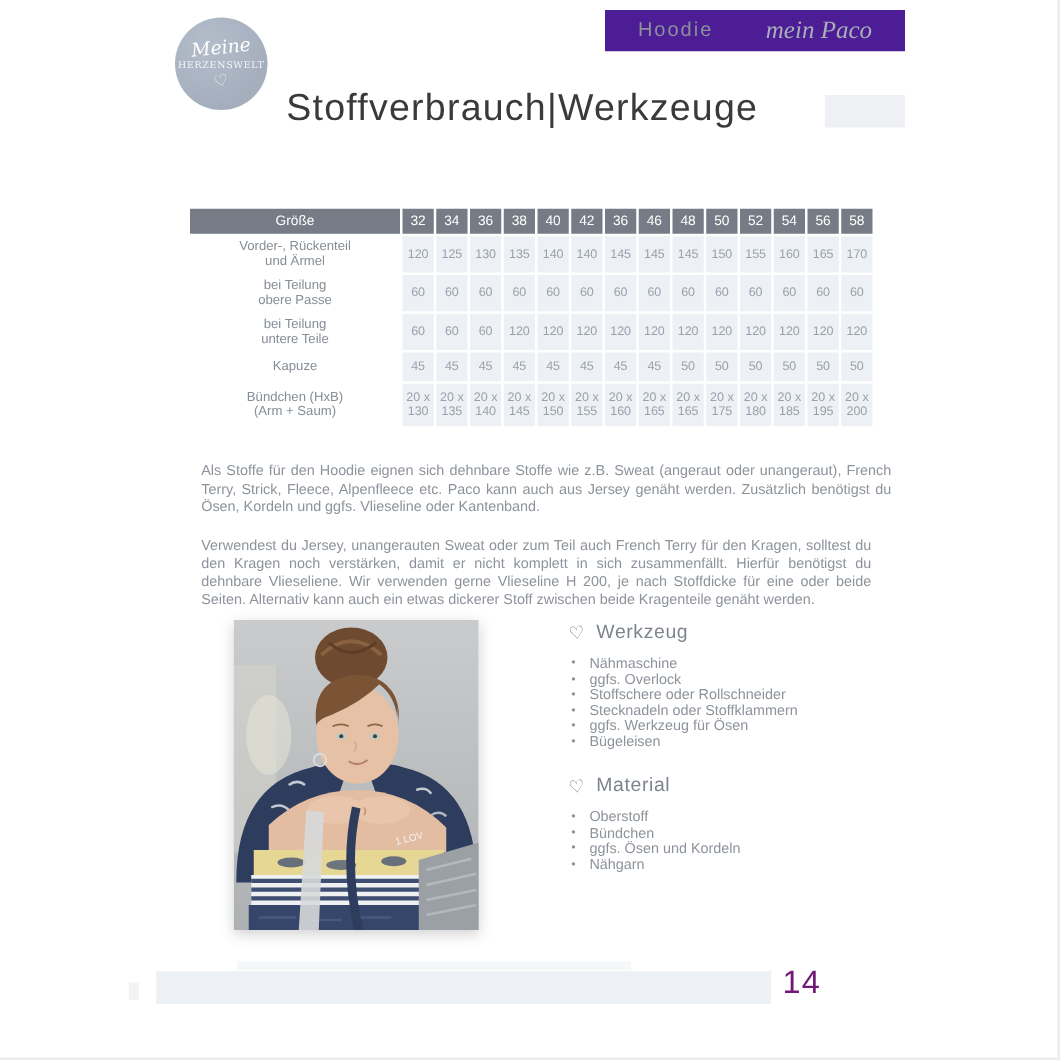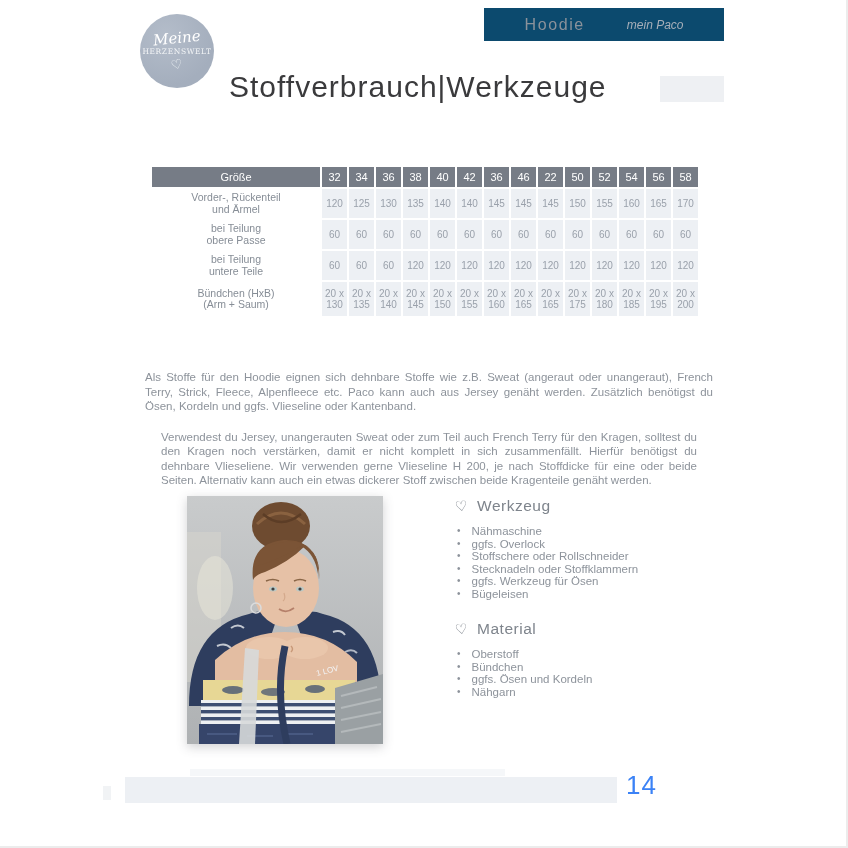--- a/index.html
+++ b/index.html
@@ -15,44 +15,44 @@
   .logo{position:absolute;left:140px;top:14px;width:74px;height:74px;border-radius:50%;
     background:radial-gradient(circle at 35% 30%, #b4bdca, #a4aebd 70%);
     display:flex;flex-direction:column;align-items:center;justify-content:center;}
   .logo-meine{font-family:"DejaVu Serif", serif;font-style:italic;color:#ffffff;
     font-size:15px;transform:rotate(-6deg);line-height:14px;}
   .logo-welt{font-family:"DejaVu Serif", serif;color:#f3f5f7;font-size:7.5px;
     letter-spacing:0.6px;margin-top:2px;text-align:center;}
   .logo-heart{color:#e9edf1;font-size:13px;transform:rotate(-14deg);line-height:12px;margin-top:3px;}
 
   
-  .header-band{position:absolute;left:484px;top:8px;width:240px;height:33px;background:#0c4a6e;
+  .header-band{position:absolute;left:484px;top:8px;width:240px;height:33px;background:#4c1d95;
     display:flex;align-items:center;justify-content:center;gap:42px;}
   .header-product{color:#8b929b;font-size:16px;letter-spacing:1.6px;}
-  .header-brand{font-family:Liberation Sans, sans-serif;font-style:italic;color:#a7afb9;font-size:12px;}
+  .header-brand{font-family:Liberation Serif, serif;font-style:italic;color:#a7afb9;font-size:20px;}
 
   
   .page-title{position:absolute;left:229px;top:70px;font-size:30px;color:#3a3a3c;
     letter-spacing:1px;font-weight:500;white-space:nowrap;}
   .title-deco{position:absolute;left:660px;top:76px;width:64px;height:26px;background:#eef0f3;}
 
   
   .size-table{position:absolute;left:150px;top:165px;width:550px;table-layout:fixed;
     border-collapse:separate;border-spacing:2px;}
   .size-table th{background:#767c86;color:#ffffff;font-size:11px;font-weight:normal;
     height:18px;padding:1px 0;text-align:center;}
   .size-table td.label{background:#ffffff;color:#868d96;font-size:10.5px;text-align:center;
     line-height:11.5px;white-space:pre-line;padding:3px 2px;}
   .size-table td.val{background:#edf0f4;color:#9aa1ab;font-size:10px;text-align:center;
     line-height:11px;white-space:pre-line;padding:6px 0;}
 
   
   .intro{position:absolute;left:145px;top:370px;width:568px;text-align:justify;
     font-size:11.5px;line-height:14.5px;color:#8d939b;}
-  .intro p{margin:0 0 7px 0;}
+  .intro p{margin:0 0 7px 16px;}
   .intro p:last-child{margin:16px;}
 
   
   .photo{position:absolute;left:187px;top:496px;width:196px;height:248px;
     box-shadow:0 3px 10px rgba(70,70,80,0.25);}
   .photo svg{display:block;}
 
   
   .section{position:absolute;left:455px;}
   .section-tools{top:497px;}
@@ -61,21 +61,21 @@
     font-size:15.5px;letter-spacing:0.5px;}
   .heart-icon{font-size:14px;color:#7e848c;transform:rotate(-8deg);}
   .section ul{list-style:none;margin:10px 0 0 2px;padding:0;}
   .section li{display:flex;gap:11px;font-size:11.5px;line-height:12.6px;color:#8d939b;}
   .section .bullet{font-size:10px;line-height:12.6px;color:#8d939b;}
 
   
   .footer-bar-faint{position:absolute;left:190px;top:769px;width:315px;height:7px;background:#f5f7f9;}
   .footer-bar-main{position:absolute;left:125px;top:777px;width:492px;height:26px;background:#edf0f4;}
   .footer-mark{position:absolute;left:103px;top:786px;width:8px;height:14px;background:#f1f3f5;}
-  .page-number{position:absolute;left:626px;top:770px;font-size:26px;color:#3b82f6;letter-spacing:1px;text-align:center;}
+  .page-number{position:absolute;left:626px;top:770px;font-size:26px;color:#701a75;letter-spacing:1px;text-align:center;}
 </style>
 </head>
 <body>
 
 <div class="edge-right"></div>
 <div class="edge-bottom"></div>
 
 <div class="logo">
   <span class="logo-meine">Meine</span>
   <span class="logo-welt">HERZENSWELT</span>
@@ -95,21 +95,21 @@
     <tr>
         <th style="width: 168px;">Größe</th>
         <th>32</th>
         <th>34</th>
         <th>36</th>
         <th>38</th>
         <th>40</th>
         <th>42</th>
         <th>36</th>
         <th>46</th>
-        <th>22</th>
+        <th>48</th>
         <th>50</th>
         <th>52</th>
         <th>54</th>
         <th>56</th>
         <th>58</th>
       </tr>
   </thead>
   <tbody>
       <tr>
         <td class="label">Vorder-, Rückenteil
@@ -159,20 +159,37 @@
         <td class="val">120</td>
         <td class="val">120</td>
         <td class="val">120</td>
         <td class="val">120</td>
         <td class="val">120</td>
         <td class="val">120</td>
         <td class="val">120</td>
         <td class="val">120</td>
       </tr>
       <tr>
+        <td class="label">Kapuze</td>
+        <td class="val">45</td>
+        <td class="val">45</td>
+        <td class="val">45</td>
+        <td class="val">45</td>
+        <td class="val">45</td>
+        <td class="val">45</td>
+        <td class="val">45</td>
+        <td class="val">45</td>
+        <td class="val">50</td>
+        <td class="val">50</td>
+        <td class="val">50</td>
+        <td class="val">50</td>
+        <td class="val">50</td>
+        <td class="val">50</td>
+      </tr>
+      <tr>
         <td class="label">Bündchen (HxB)
 (Arm + Saum)</td>
         <td class="val">20 x
 130</td>
         <td class="val">20 x
 135</td>
         <td class="val">20 x
 140</td>
         <td class="val">20 x
 145</td>

